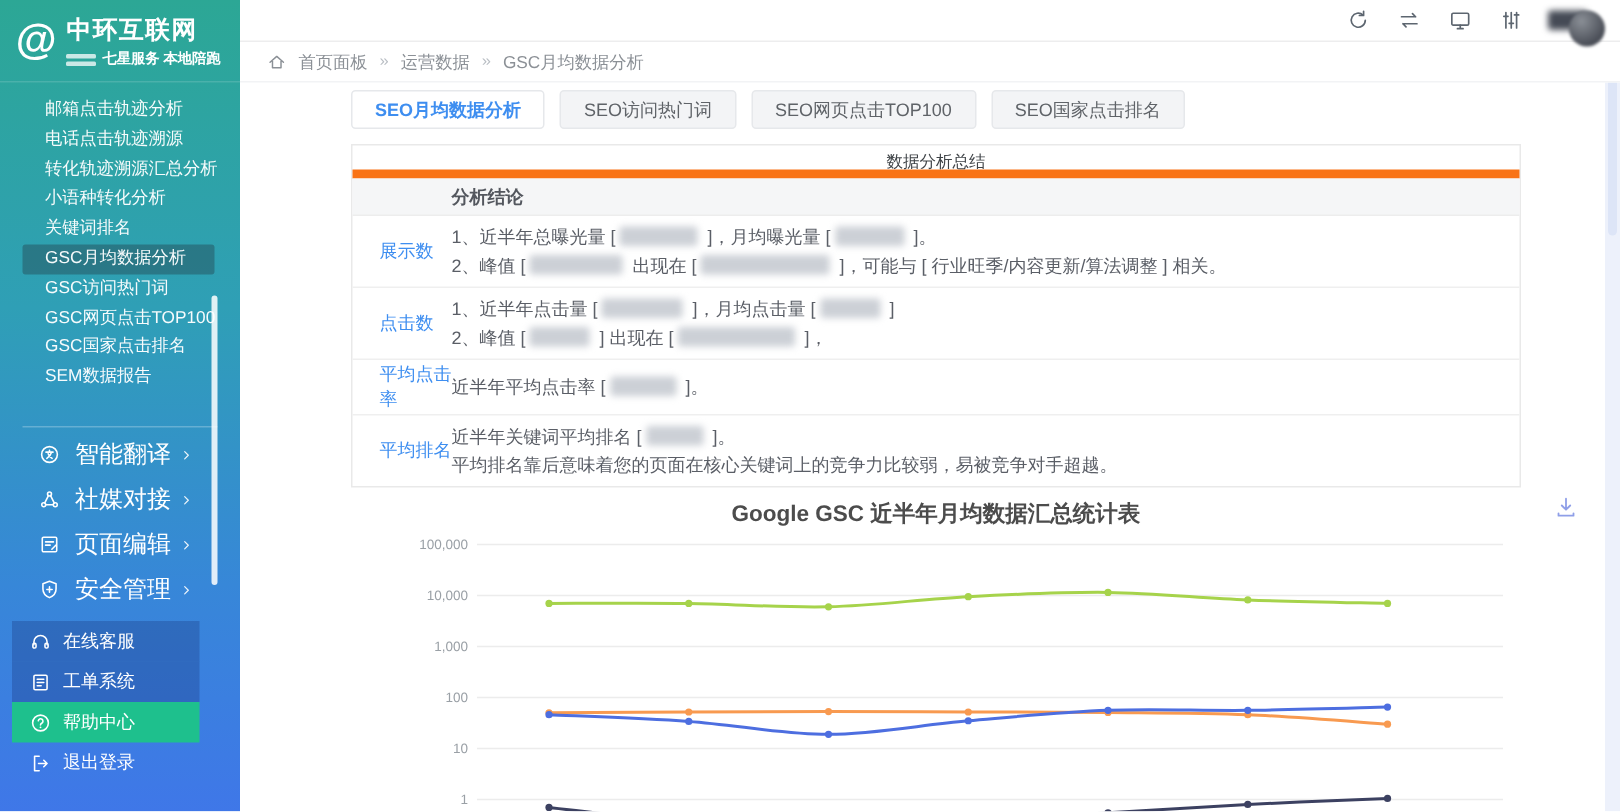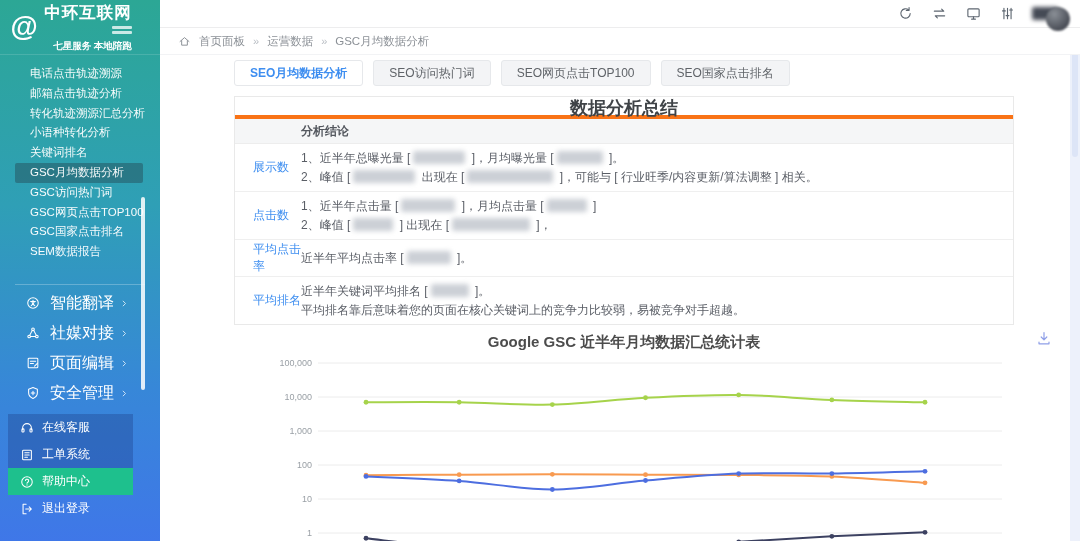--- a/index.html
+++ b/index.html
@@ -7,21 +7,21 @@
   body { font-family:"Liberation Sans","DejaVu Sans",sans-serif; background:#fff; }
   .page { position:relative; width:1080px; height:541px; overflow:hidden; background:#fff; }
 
   
   .sidebar { position:absolute; left:0; top:0; width:160px; height:541px;
     background:linear-gradient(180deg,#2ca795 0%,#2f9fb6 38%,#3787d8 72%,#3f77e8 100%); z-index:10; }
   .logo { height:55px; display:flex; align-items:center; padding-left:10px; gap:7px;
     border-bottom:1px solid rgba(255,255,255,.14); }
   .logo-swirl { color:#fff; font-size:28px; font-weight:bold; font-style:italic; line-height:28px; }
   .logo-title { color:#fff; font-size:16.5px; font-weight:bold; letter-spacing:1px; }
-  .logo-sub { display:flex; align-items:flex-end; gap:4px; margin-top:2px;flex-direction:column; }
+  .logo-sub { display:flex; align-items:flex-end; gap:4px; margin-top:2px; }
   .tiny-lines { display:inline-flex; flex-direction:column; gap:2px; padding-bottom:2px; }
   .tiny-lines i { display:block; width:20px; height:3px; background:rgba(255,255,255,.75); border-radius:1px; }
   .logo-slogan { color:#fff; font-size:9.5px; font-weight:bold; white-space:nowrap; }
   .menu-top { position:absolute; top:64px; left:0; right:0; }
   .side-item { height:19.8px; line-height:19.8px; margin:0 17px 0 15px; padding-left:15px;
     font-size:11.5px; color:rgba(255,255,255,.96); white-space:nowrap; cursor:pointer; border-radius:2px; }
   .side-item.active { background:rgba(33,55,66,.38); }
   .side-scrollthumb { position:absolute; left:141px; top:197px; width:4px; height:193px;
     background:rgba(255,255,255,.85); border-radius:2px; }
   .side-divider { position:absolute; top:284px; left:15px; right:15px; height:1px; background:rgba(255,255,255,.25); }
@@ -62,22 +62,22 @@
   
   .main { position:absolute; left:160px; top:55px; width:768px; height:486px; background:#fff; }
   .tabs { position:absolute; left:74px; top:5px; display:flex; gap:10px; }
   .tab { height:26px; display:flex; align-items:center; padding:0 15px; font-size:12px;
     background:#f3f4f6; color:#5f6368; border:1px solid #e6e8eb; border-radius:3px; cursor:pointer;
     white-space:nowrap; }
   .tab.active { background:#fff; color:#3e8ef0; font-weight:bold; }
 
   .summary { position:absolute; left:74px; top:41px; width:780px; border:1px solid #e9e9e9;
     font-size:12px; color:#5a5e66; background:#fff; }
-  .t-title { height:22px; line-height:22px; text-align:center; font-weight:bold; font-size:18px;
-    color:#3f4347; border-bottom:4px solid #f97316; }
+  .t-title { height:22px; line-height:22px; text-align:center; font-weight:normal; font-size:11px;
+    color:#3f4347; border-bottom:6px solid #f97316; }
   .t-head { height:25px; line-height:25px; background:#f5f6f7; border-bottom:1px solid #ededed;
     padding-left:66px; color:#53575e; font-weight:bold; font-size:12px; }
   .t-row { display:flex; min-height:37px; border-bottom:1px solid #efefef; align-items:center; }
   .t-row:last-child { border-bottom:none; }
   .t-label { width:66px; padding-left:18px; color:#3e8ef0; font-size:12px; flex-shrink:0; }
   .t-content { flex:1; padding:4.5px 10px 4.5px 0; }
   .t-line { line-height:19px; white-space:nowrap; }
   .blur { display:inline-block; height:13px; background:#ccd0d6; border-radius:2px;
     filter:blur(2.5px); vertical-align:-2px; margin:0 3px; }
 
@@ -106,22 +106,22 @@
         <div class="logo-sub">
           <span class="tiny-lines">
               <i></i>
               <i></i>
             </span>
           <span class="logo-slogan">七星服务 本地陪跑</span>
         </div>
       </div>
     </div>
     <nav class="menu-top">
+        <div class="side-item">邮箱点击轨迹分析</div>
         <div class="side-item">电话点击轨迹溯源</div>
-        <div class="side-item">邮箱点击轨迹分析</div>
         <div class="side-item">转化轨迹溯源汇总分析</div>
         <div class="side-item">小语种转化分析</div>
         <div class="side-item">关键词排名</div>
         <div class="side-item active">GSC月均数据分析</div>
         <div class="side-item">GSC访问热门词</div>
         <div class="side-item">GSC网页点击TOP100</div>
         <div class="side-item">GSC国家点击排名</div>
         <div class="side-item">SEM数据报告</div>
       </nav>
     <div class="side-scrollthumb"></div>

